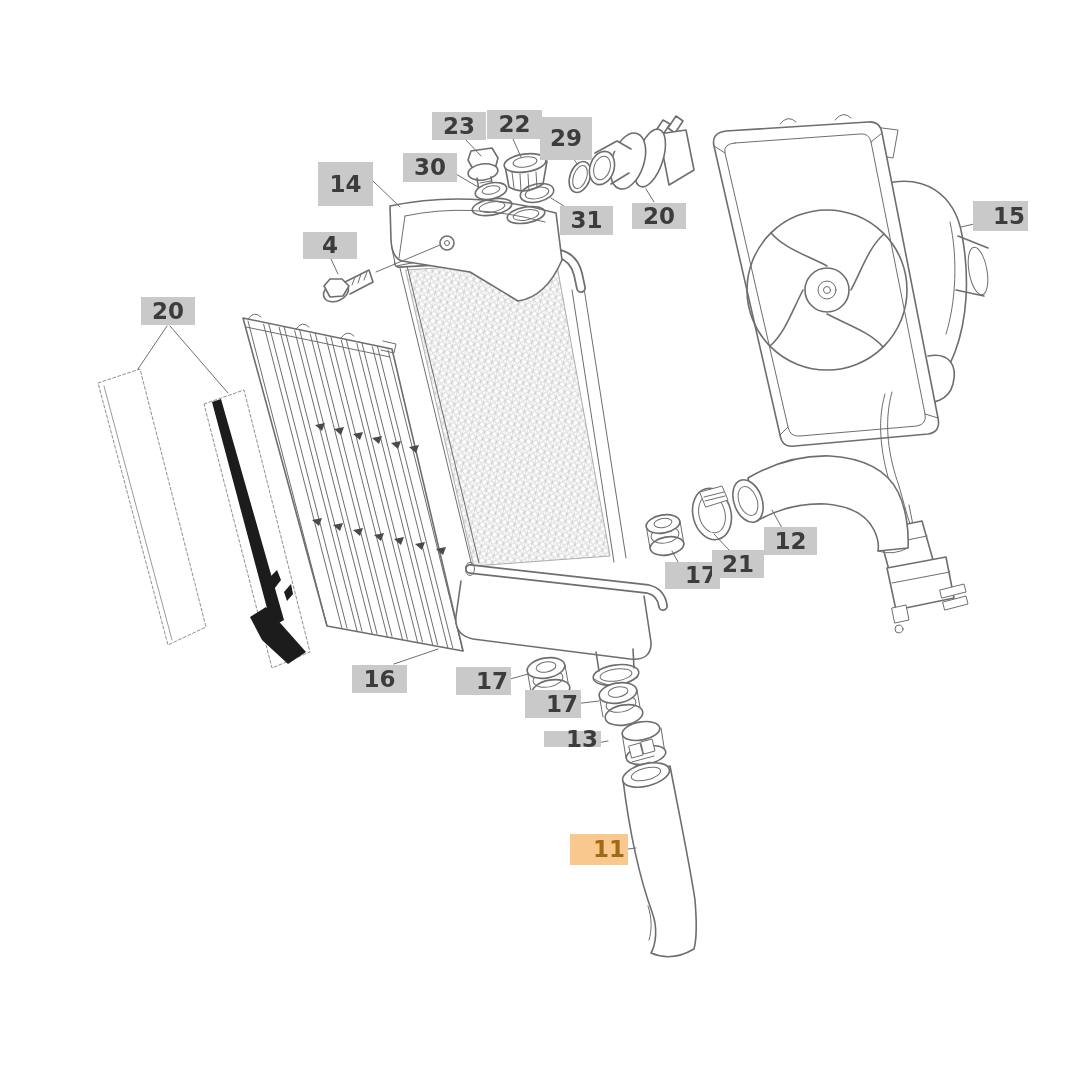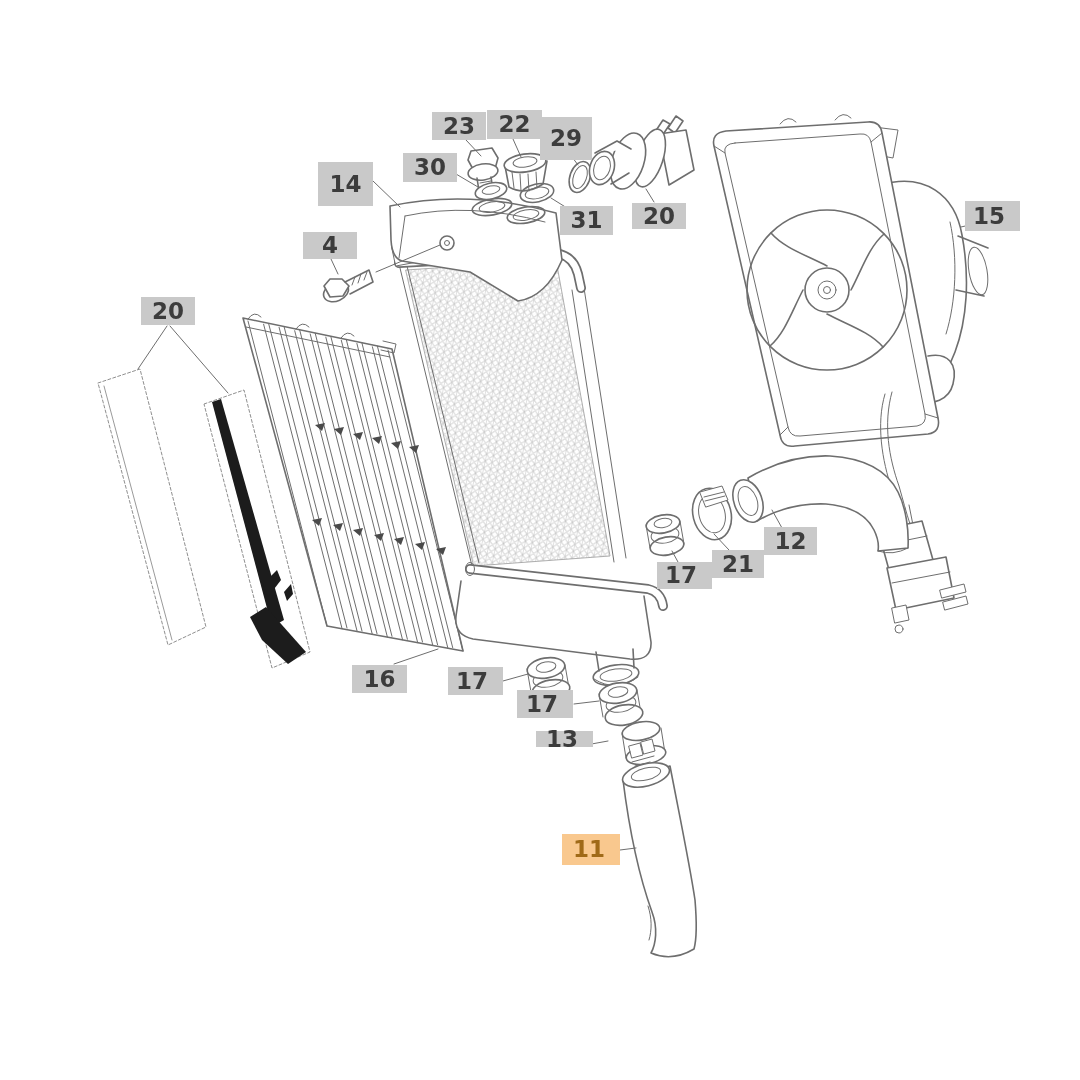--- a/index.html
+++ b/index.html
@@ -21,21 +21,21 @@
   .art-stroke .solid{fill:#ffffff;}
   .art-stroke .dark{fill:#1c1c1c;stroke:none;}
   .art-stroke .clip{fill:#4a4a4a;stroke:none;}
   .art-stroke .tube{stroke-width:10;}
   .art-stroke .tube-in{stroke:#ffffff;stroke-width:6.5;}
   .art-stroke .meshfill{fill:url(#mesh);stroke:#9a9a9a;stroke-width:0.8;}
   .art-stroke .dashed{stroke-dasharray:3 2.2;stroke-width:1.0;stroke:#8f8f8f;}
   .label{position:absolute;background:var(--label-bg);color:var(--label-text);
          display:flex;align-items:center;justify-content:center;
          font-weight:bold;font-size:23px;line-height:1;user-select:none;}
-  .label--right{justify-content:flex-end;padding-right:15px;box-sizing:border-box;}
+  .label--right{justify-content:flex-end;padding-right:3px;box-sizing:border-box;margin-left:8px;}
   .label--hl{background:var(--highlight-bg);color:var(--highlight-text);text-align:right;}
 </style>
 </head>
 <body>
 
 <div id="stage">
 
 <svg id="art" width="1080" height="1080" viewBox="0 0 1080 1080">
   <defs>
     <pattern id="mesh" width="7" height="7" patternUnits="userSpaceOnUse" patternTransform="rotate(12)">

